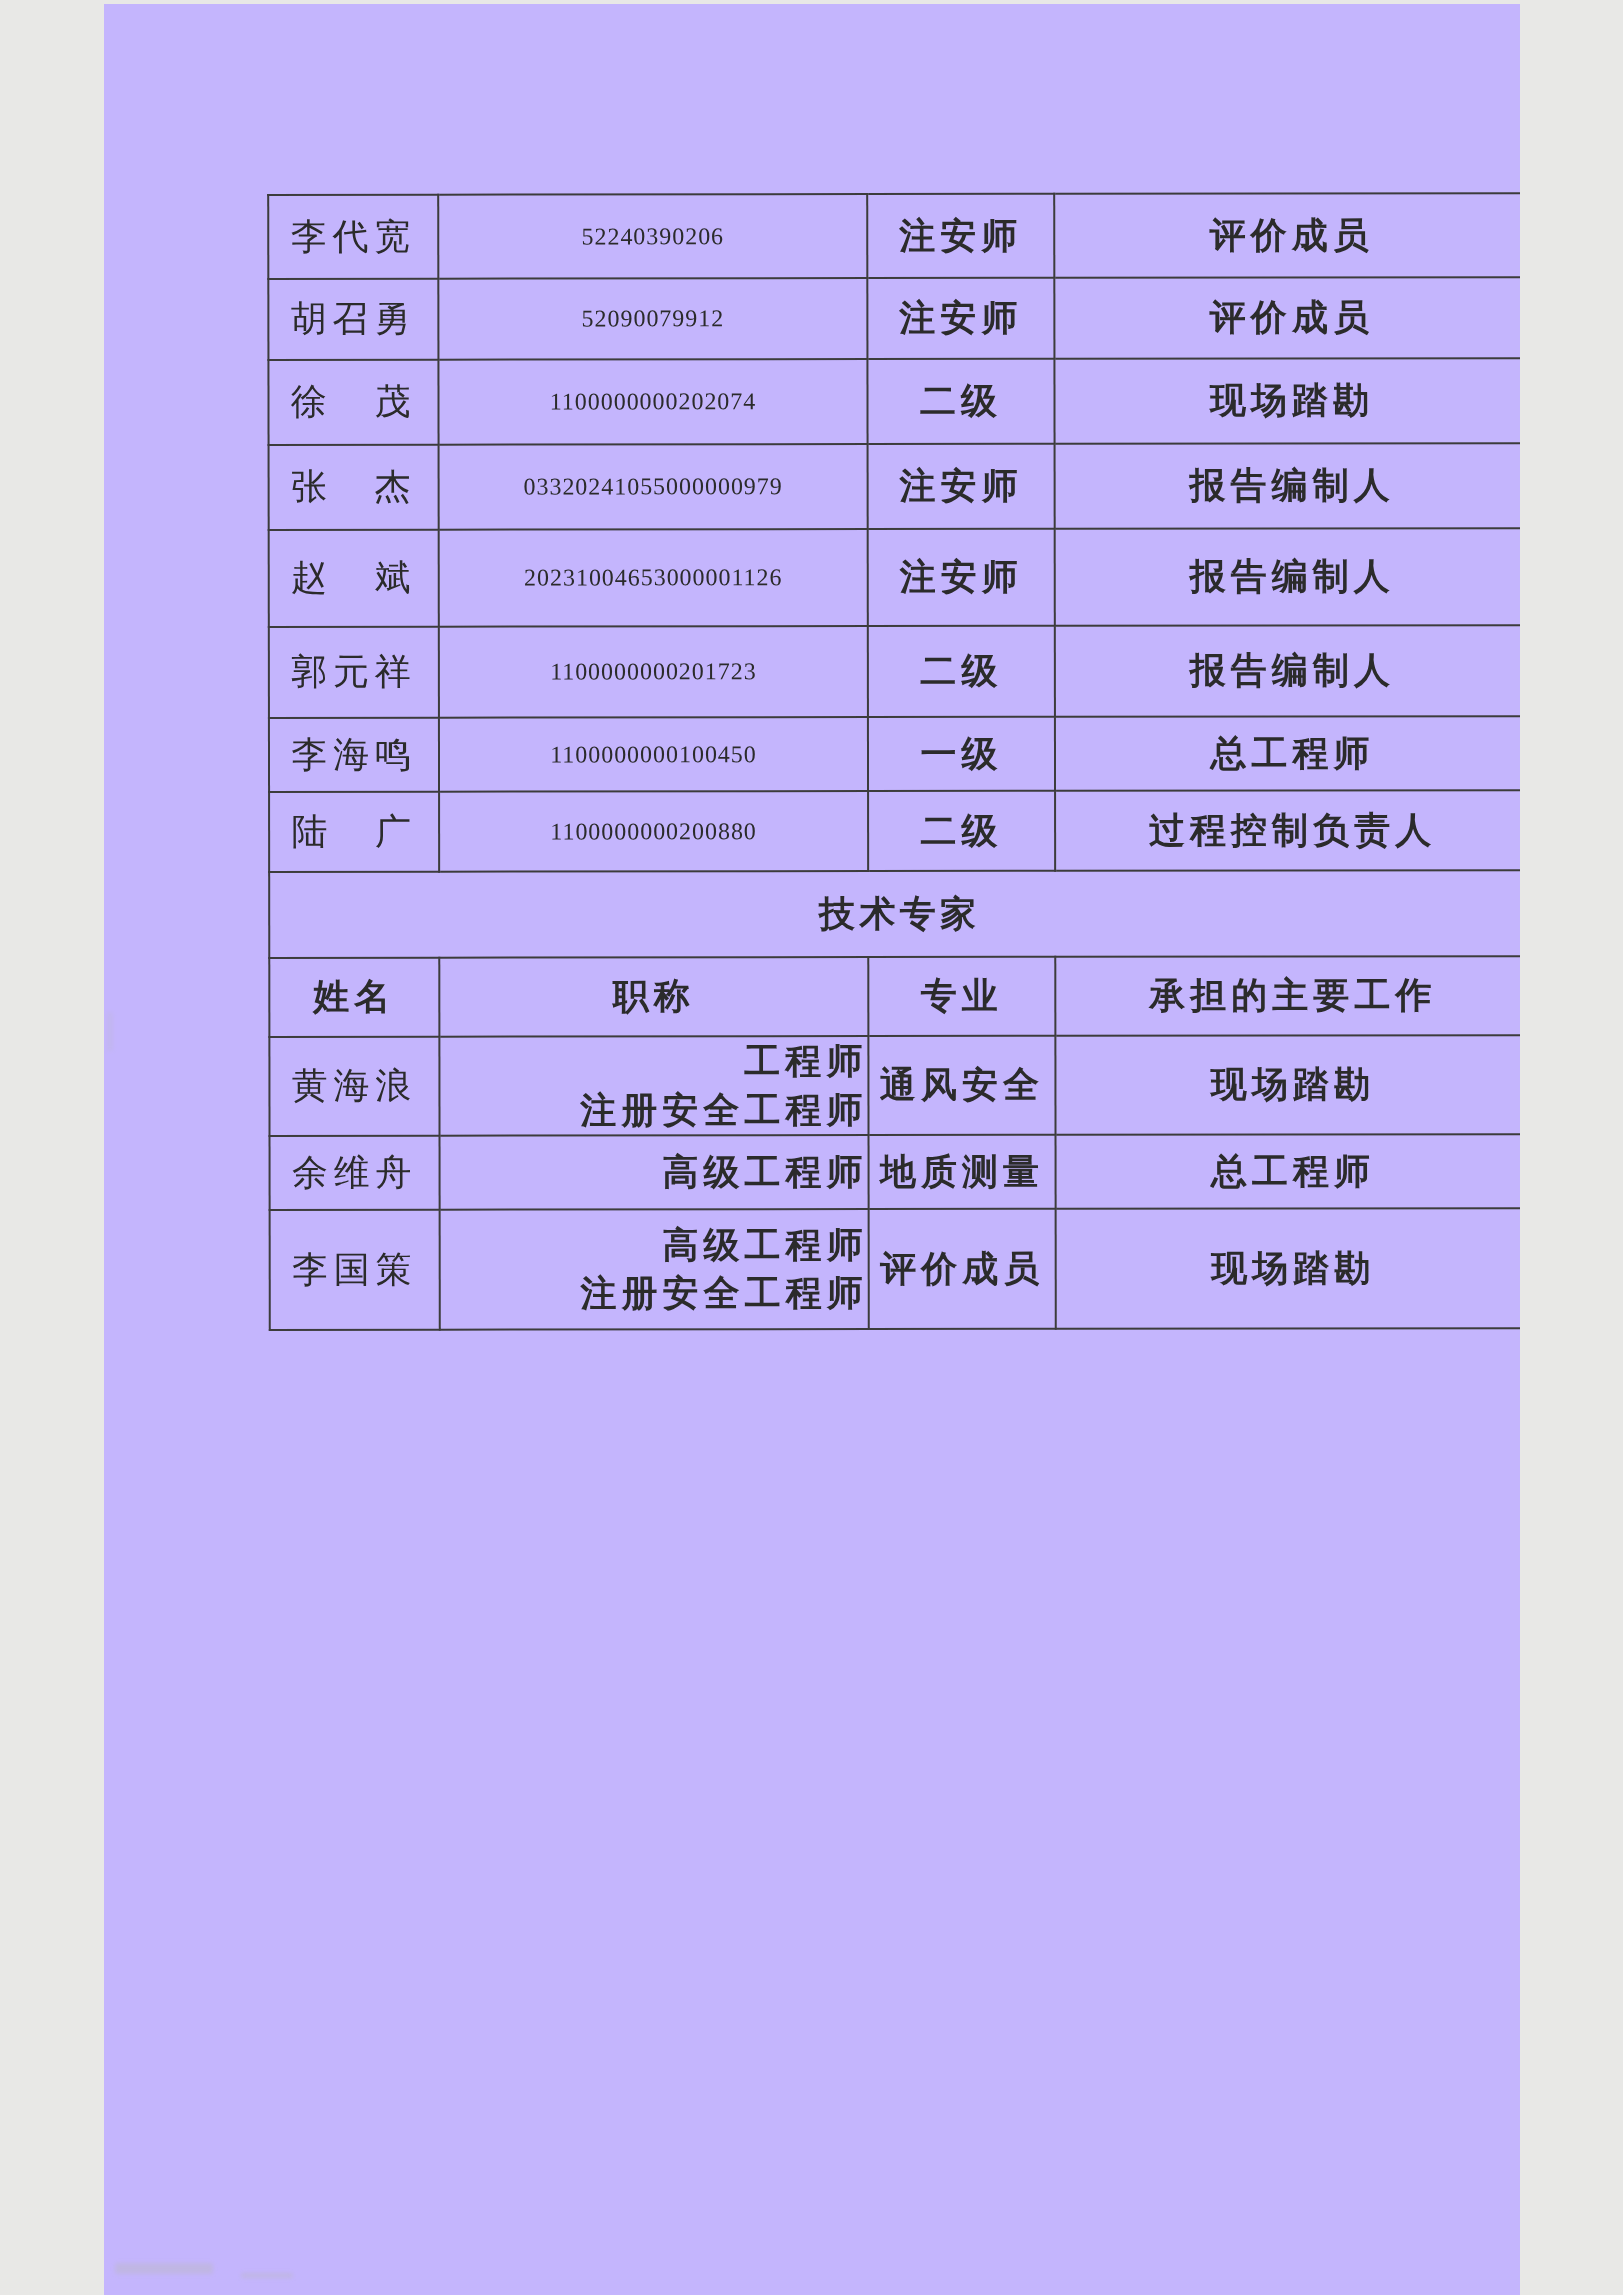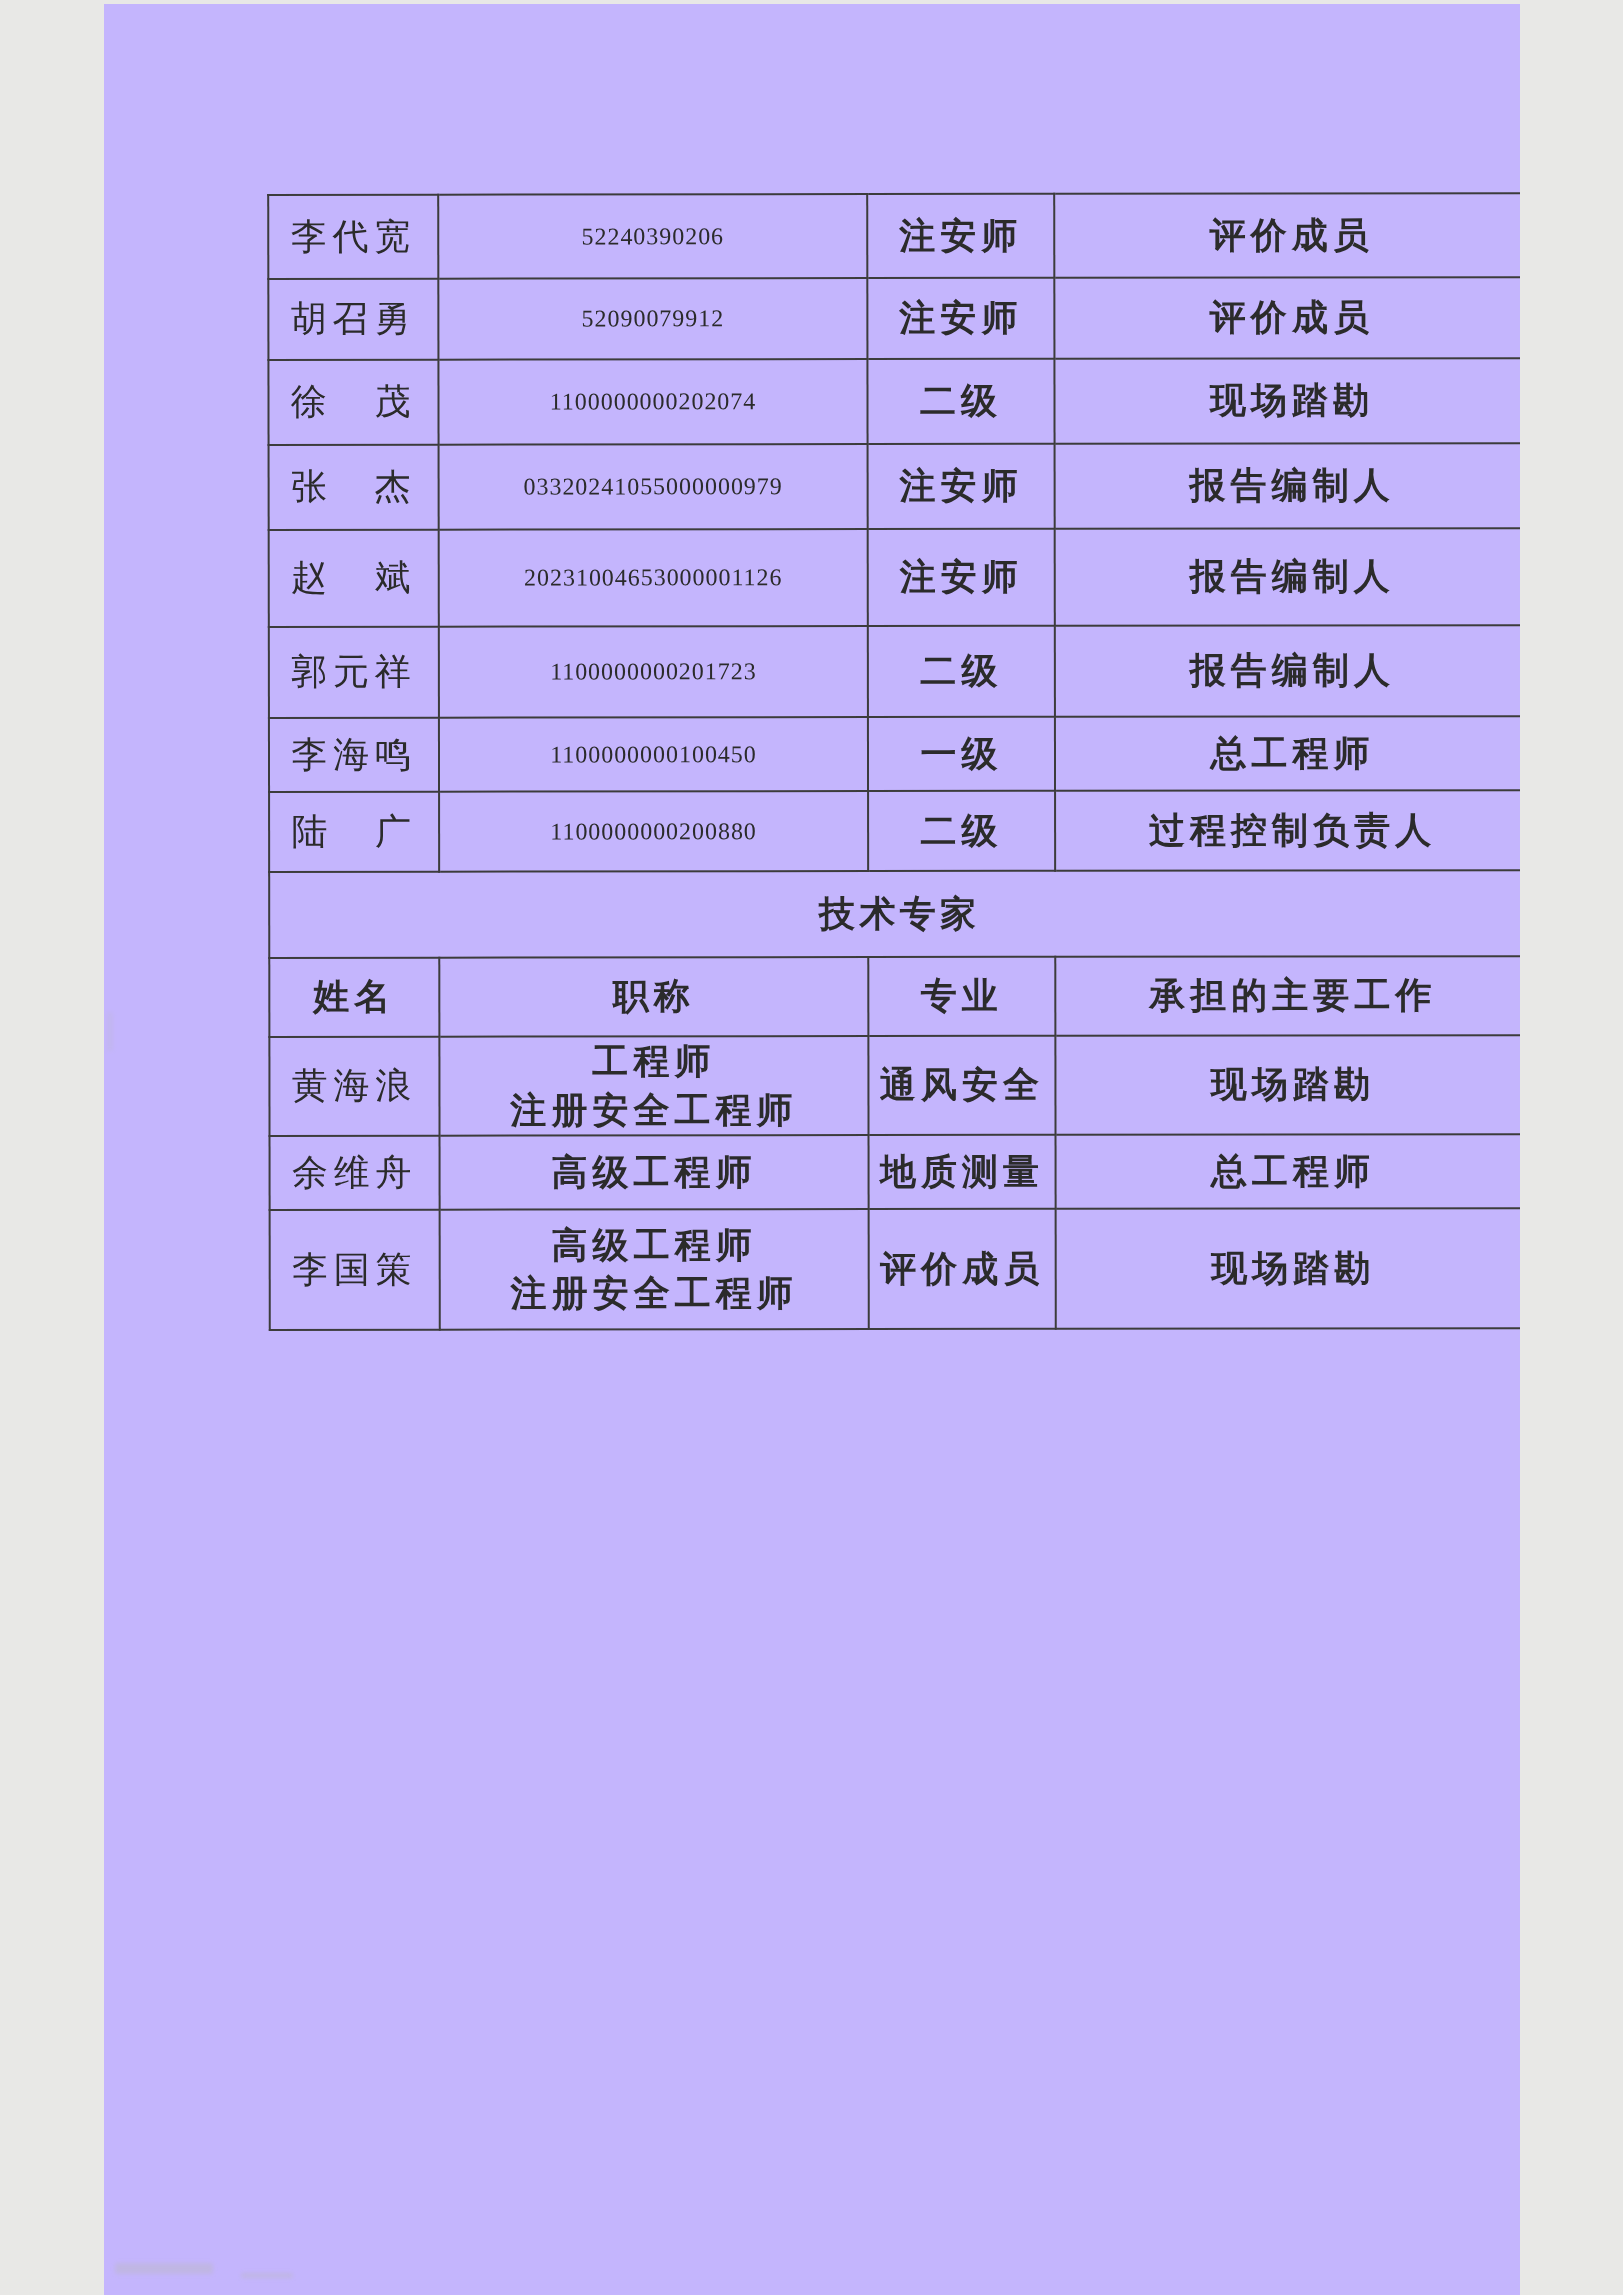--- a/index.html
+++ b/index.html
@@ -51,20 +51,21 @@
     letter-spacing: 0.04em;
     font-family: "Liberation Serif", "DejaVu Serif", serif;
   }
   td.section-cell {
     font-size: 36px;
     font-weight: bold;
     letter-spacing: 0.12em;
   }
   .title-lines div {
     line-height: 1.35;
+    text-align: right;
   }
   
   tr.r1  { height: 84px; }
   tr.r2  { height: 81px; }
   tr.r3  { height: 85px; }
   tr.r4  { height: 85px; }
   tr.r5  { height: 97px; }
   tr.r6  { height: 91px; }
   tr.r7  { height: 74px; }
   tr.r8  { height: 80px; }

